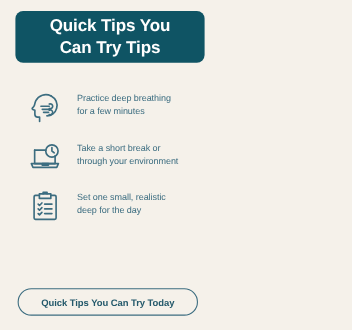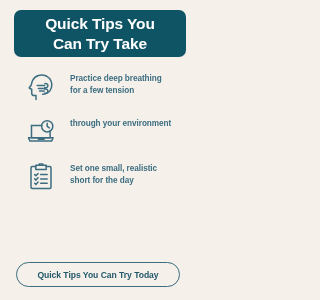--- a/index.html
+++ b/index.html
@@ -41,23 +41,22 @@
     font-weight: bold;
     line-height: 1.28;
     letter-spacing: -0.1px;
     padding: 0 6px;
   }
 
   
   .tips {
     position: absolute;
     left: 0;
-    top: 66px;
+    top: 77px;
     width: 200px;
-    font-weight: bold;
   }
   .tip-row {
     display: flex;
     align-items: flex-start;
     height: 45px;
     padding-left: 20px;
     box-sizing: border-box;
   }
   .tip-icon {
     width: 42px;
@@ -114,56 +113,57 @@
   }
 </style>
 </head>
 <body>
 
 <div class="card">
 
   <div class="header-pill">
     <div class="header-title">
       <span>Quick Tips You</span><br>
-      <span>Can Try Take</span>
+      <span>Can Try Tips</span>
     </div>
   </div>
 
   <div class="tips">
 
     <div class="tip-row">
       <div class="tip-icon">
         <svg viewBox="0 0 34 34" fill="none" stroke="#3c6d80" stroke-width="1.5" stroke-linecap="round" stroke-linejoin="round">
           <path d="M22.5 6.2c-5.2-2.6-11.6-0.6-13.9 4.3-0.8 1.7-1 3.3-1.4 4.4-0.3 0.9-1 1.6-1.6 2.2-0.5 0.5-0.5 1.1 0.2 1.4l1.9 0.8v3.6c0 1.5 1.1 2.6 2.6 2.6h1.7v3.9"></path>
           <path d="M22.5 6.2c4.2 2.2 6.2 6.8 5 11.2-1.1 4.2-4.8 6.9-8.9 6.9"></path>
           <path d="M13.2 15.6h7.6"></path>
           <path d="M14.4 18.4h6.4"></path>
           <path d="M15.6 21.1h4.6"></path>
           <path d="M20.8 13.6c1.6-0.6 3.1 0.5 3.1 2 0 1.5-1.5 2.6-3.1 2"></path>
           <path d="M20.8 19.1c1.6-0.6 3.1 0.5 3.1 2 0 1.5-1.5 2.6-3.1 2"></path>
         </svg>
       </div>
       <div class="tip-text">
         <span class="ln">Practice deep breathing</span>
-        <span class="ln">for a few tension</span>
+        <span class="ln">for a few minutes</span>
       </div>
     </div>
 
     <div class="tip-row">
       <div class="tip-icon">
         <svg viewBox="0 0 34 34" fill="none" stroke="#3c6d80" stroke-width="1.5" stroke-linecap="round" stroke-linejoin="round">
           <path d="M7.5 10.5h10.2"></path>
           <path d="M7.5 10.5v12.2h18.6v-7.1"></path>
           <path d="M4.5 22.7h24.6l-1.5 3.4H6.0z"></path>
           <path d="M14.4 22.7h5.6v1.5h-5.6z"></path>
           <circle cx="23.2" cy="11.3" r="5.6"></circle>
           <path d="M23.2 8.2v3.1l2.1 1.6"></path>
         </svg>
       </div>
       <div class="tip-text">
+        <span class="ln">Take a short break or</span>
         <span class="ln">through your environment</span>
       </div>
     </div>
 
 
     <div class="tip-row">
       <div class="tip-icon">
         <svg viewBox="0 0 34 34" fill="none" stroke="#3c6d80" stroke-width="1.5" stroke-linecap="round" stroke-linejoin="round">
           <path d="M11.8 6.6H8.2c-0.7 0-1.2 0.5-1.2 1.2v19.4c0 0.7 0.5 1.2 1.2 1.2h17.6c0.7 0 1.2-0.5 1.2-1.2V7.8c0-0.7-0.5-1.2-1.2-1.2h-3.6"></path>
           <path d="M11.8 5.2h10.4v4.2H11.8z"></path>
@@ -171,21 +171,21 @@
           <path d="M10.7 14.6l1.2 1.2 2.2-2.3"></path>
           <path d="M10.7 18.9l1.2 1.2 2.2-2.3"></path>
           <path d="M10.7 23.2l1.2 1.2 2.2-2.3"></path>
           <path d="M16.6 14.6h6.6"></path>
           <path d="M16.6 18.9h6.6"></path>
           <path d="M16.6 23.2h6.6"></path>
         </svg>
       </div>
       <div class="tip-text">
         <span class="ln">Set one small, realistic</span>
-        <span class="ln">short for the day</span>
+        <span class="ln">deep for the day</span>
       </div>
     </div>
 
   </div>
 
   <div class="footer-button">
     <span class="footer-label">Quick Tips You Can Try Today</span>
   </div>
 
 </div>

